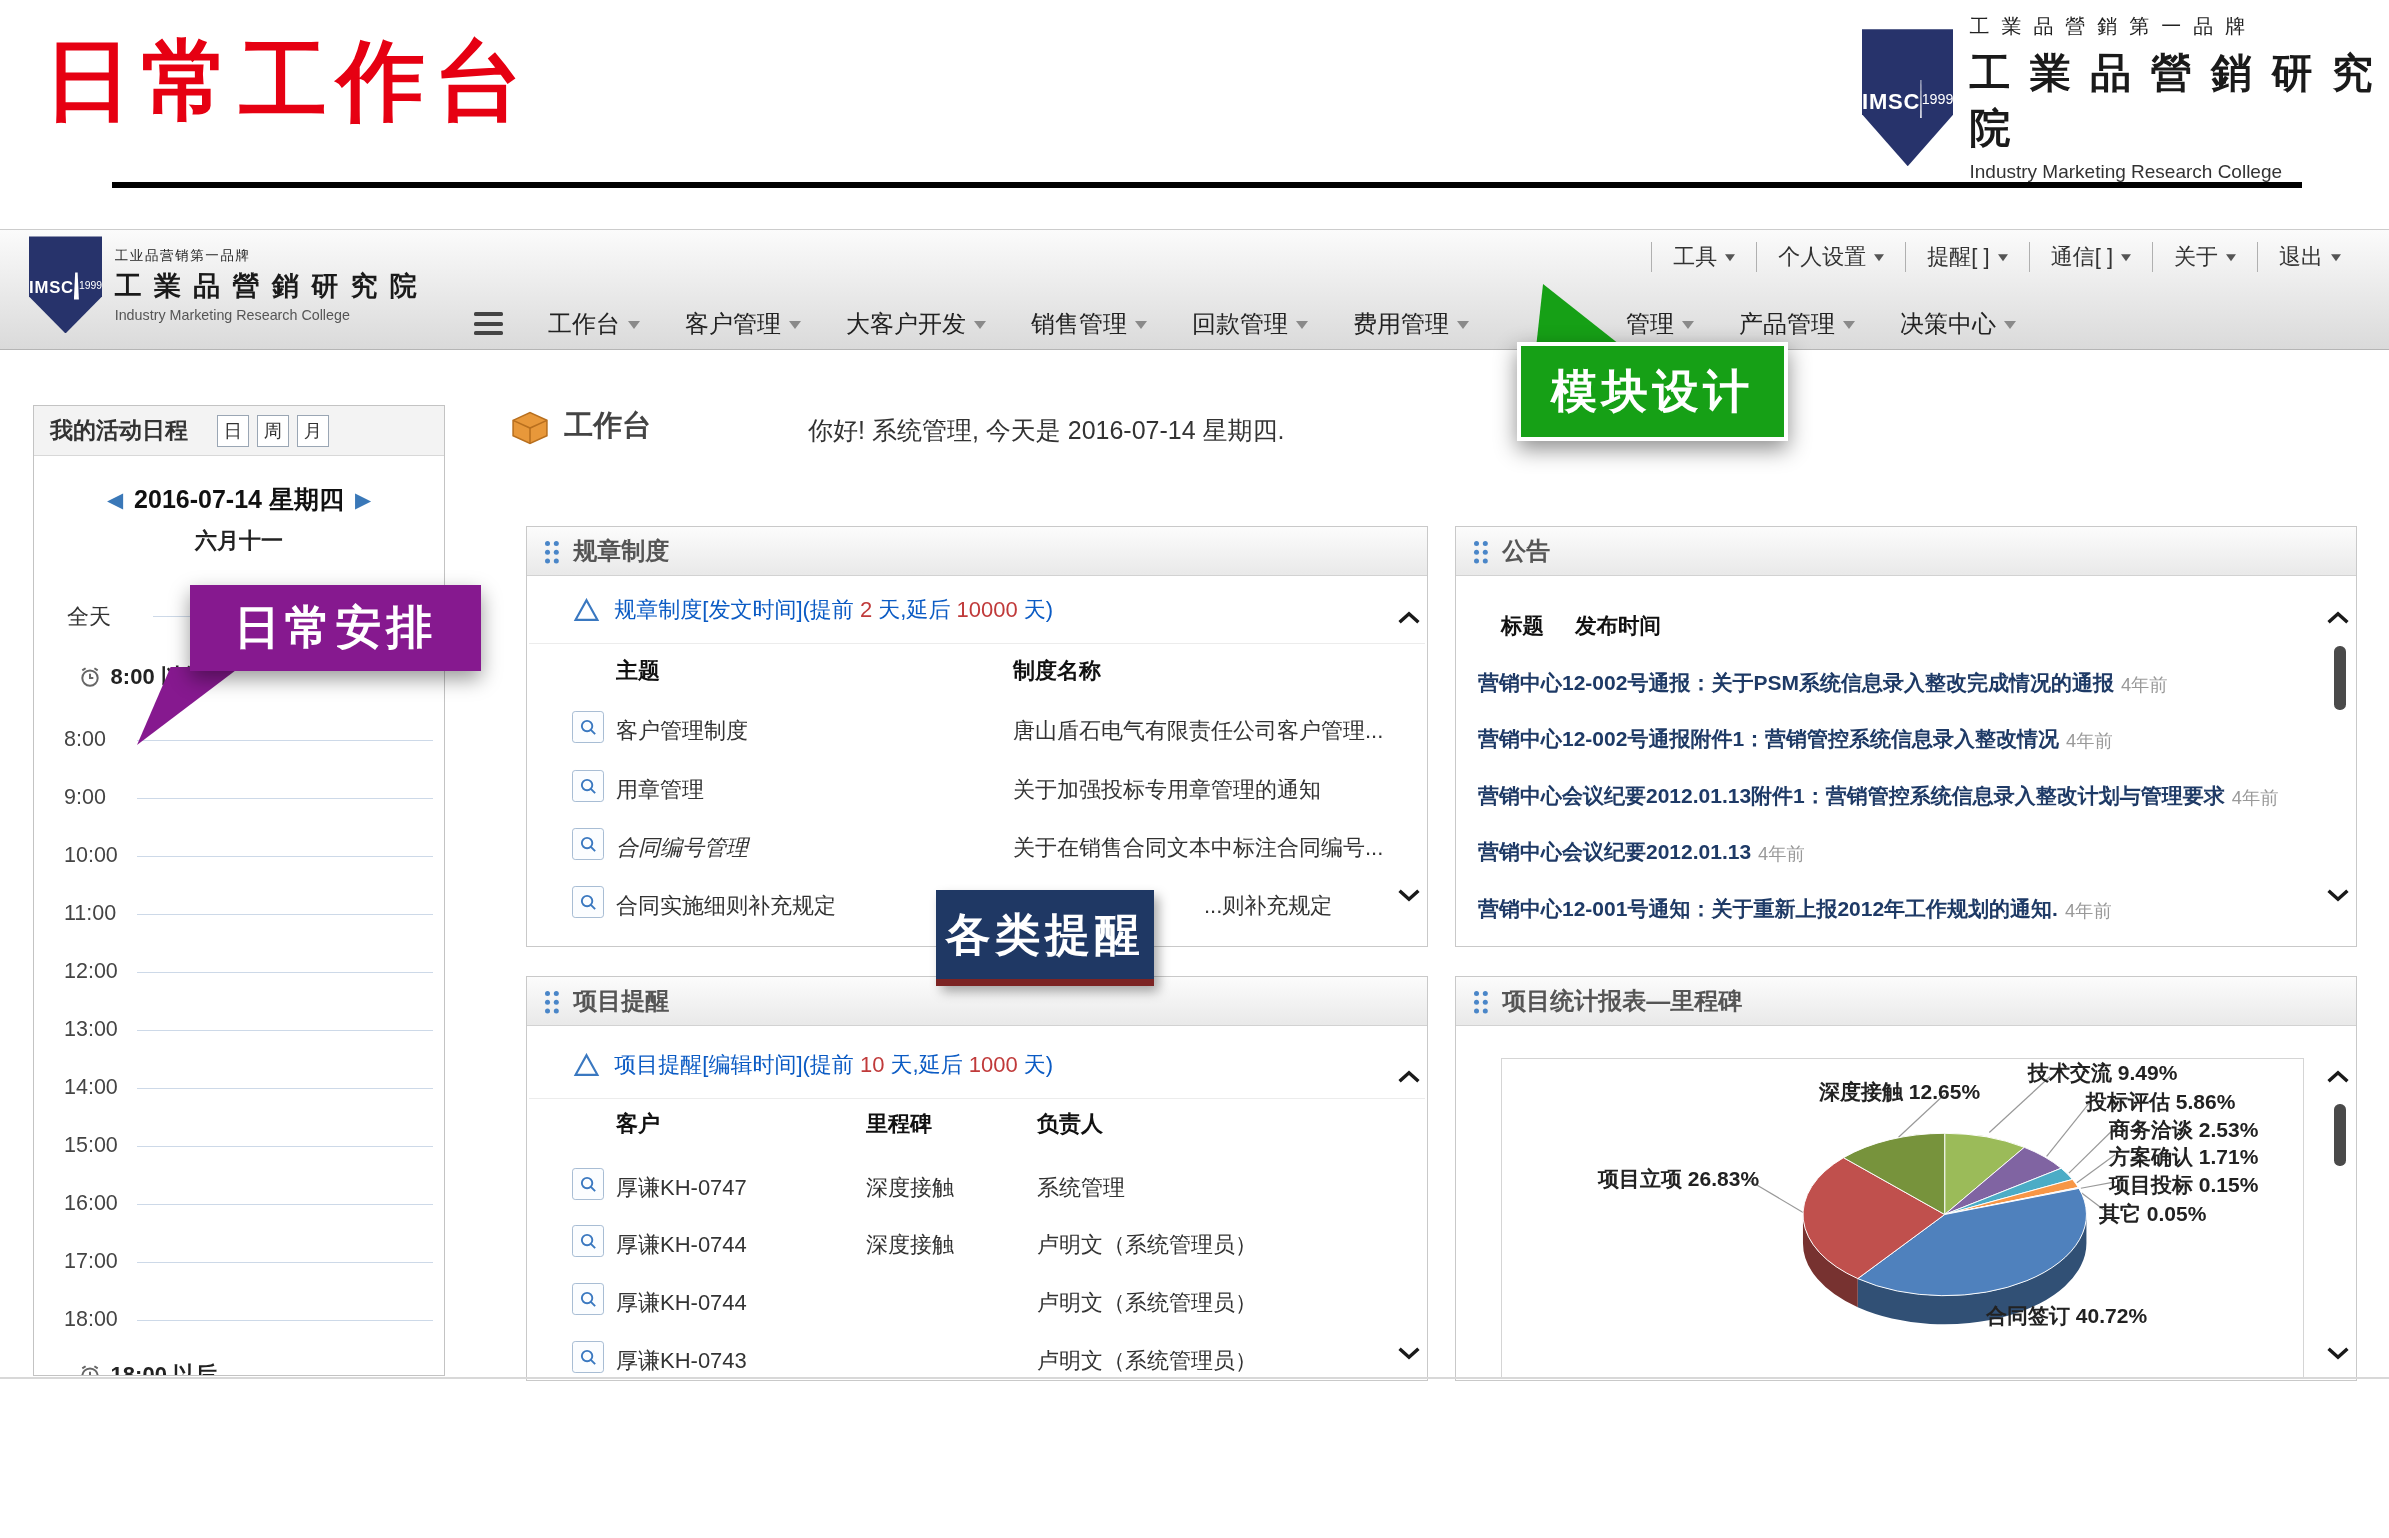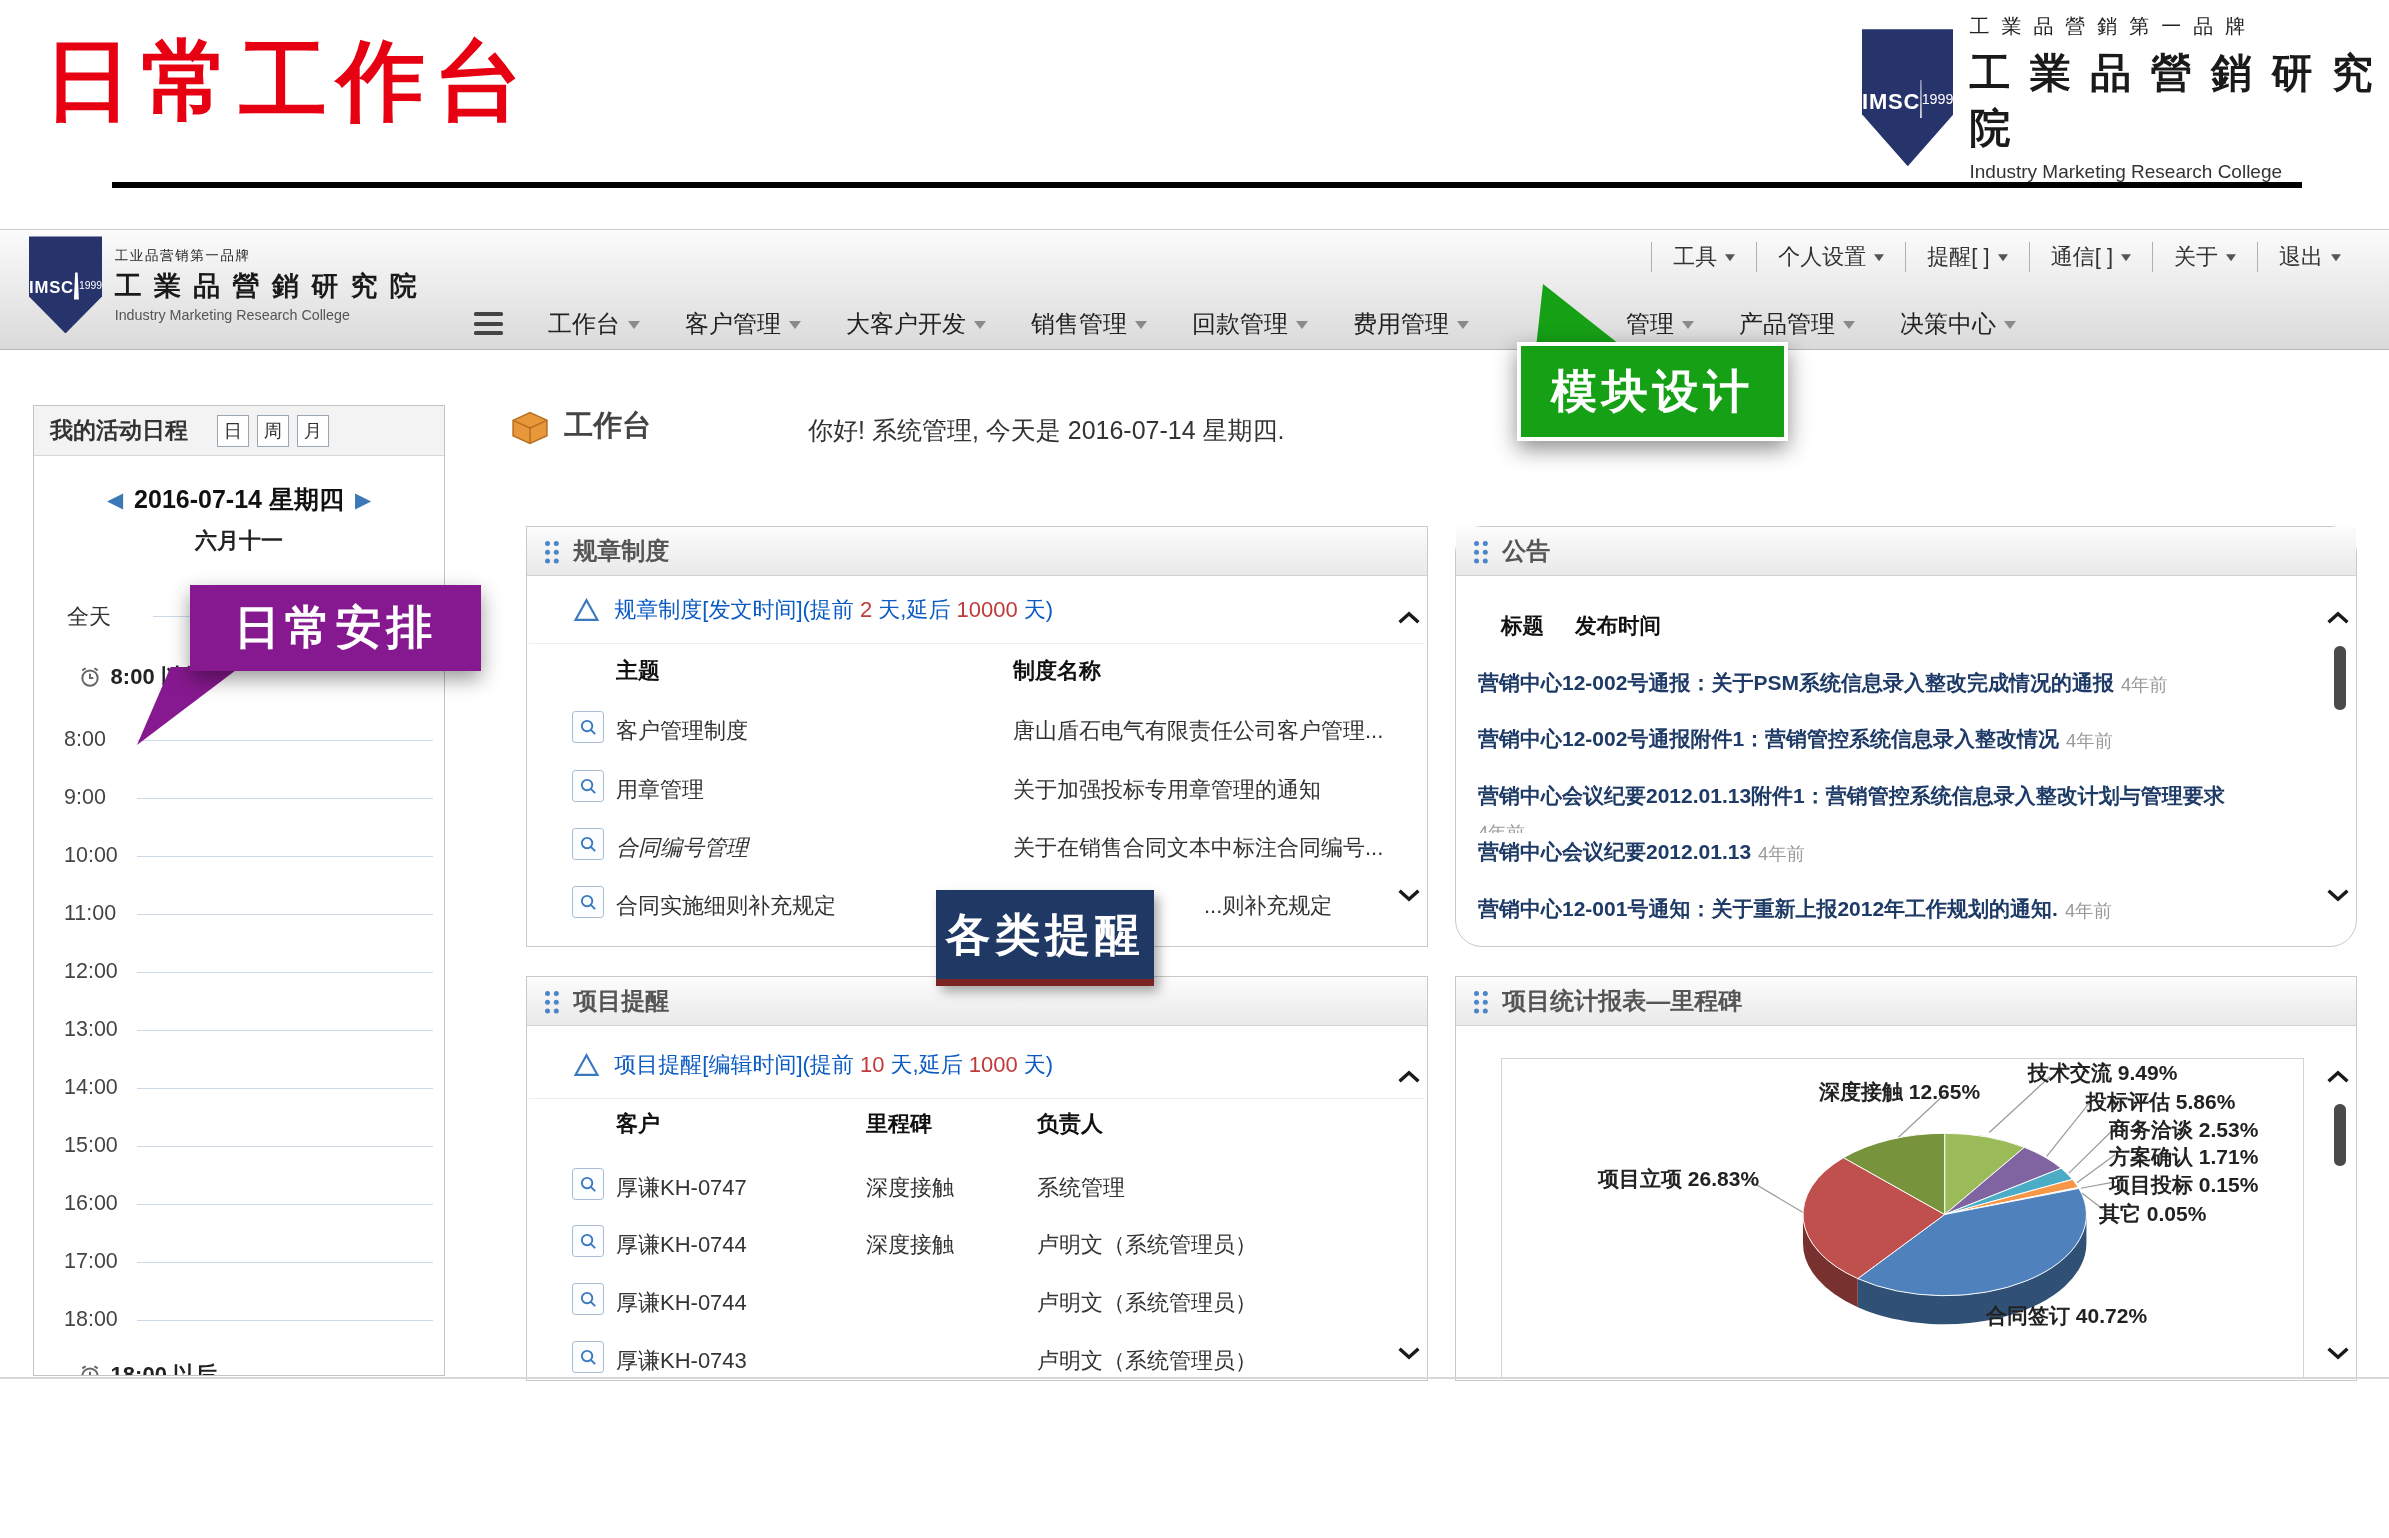--- a/index.html
+++ b/index.html
@@ -78,21 +78,21 @@
 
   
   .panel{position:absolute;background:#fff;border:1.6px solid #c9c9c9;}
   .panel-h{height:48px;background:linear-gradient(#fcfcfc,#e9e9e9);border-bottom:1.6px solid #d2d2d2;
            display:flex;align-items:center;padding-left:17.5px;gap:12.7px;}
   .grip-wrap{width:16px;height:24px;position:relative;}
   .grip{position:absolute;left:0;top:1.6px;width:5.6px;height:5.6px;border-radius:50%;background:#4a86c8;
         box-shadow:8.8px 0 0 #4a86c8,0 8.8px 0 #4a86c8,8.8px 8.8px 0 #4a86c8,0 17.5px 0 #4a86c8,8.8px 17.5px 0 #4a86c8;}
   .panel-title{font-size:24px;color:#555;font-weight:bold;}
   .p-rules{left:526px;top:526px;width:900px;height:419px;}
-  .p-ann{left:1455px;top:526px;width:900px;height:419px;border-radius:27px;}
+  .p-ann{left:1455px;top:526px;width:900px;height:419px;}
   .p-proj{left:526px;top:976px;width:900px;height:403px;}
   .p-stats{left:1455px;top:976px;width:900px;height:403px;}
 
   .rem{position:absolute;left:46px;display:flex;align-items:center;gap:14.3px;font-size:22px;color:#0b5bc4;cursor:pointer;}
   .rem .num{color:#c03a3a;}
   .divider{position:absolute;left:1.6px;right:1.6px;border-top:1.6px solid #ececec;}
   .colhead{position:absolute;font-size:22px;font-weight:bold;color:#111;white-space:nowrap;}
   .r-row{position:absolute;left:0;right:35px;height:56px;}
   .mag-box{position:absolute;left:45px;top:6.4px;width:30px;height:30px;border:1.6px solid #a8bdd4;border-radius:3.2px;
            background:#fbfdff;display:flex;align-items:center;justify-content:center;cursor:pointer;}
@@ -408,21 +408,21 @@
     <span class="a-colhead" style="left:119px;">发布时间</span>
 
     <div class="a-row" style="top:142px;">
       <span class="a-title">营销中心12-002号通报：关于PSM系统信息录入整改完成情况的通报</span>
       <span class="a-time">4年前</span>
     </div>
     <div class="a-row" style="top:198px;">
       <span class="a-title">营销中心12-002号通报附件1：营销管控系统信息录入整改情况</span>
       <span class="a-time">4年前</span>
     </div>
-    <div class="a-row" style="top:255px;flex-direction:column;">
+    <div class="a-row" style="top:255px;">
       <span class="a-title">营销中心会议纪要2012.01.13附件1：营销管控系统信息录入整改计划与管理要求</span>
       <span class="a-time">4年前</span>
     </div>
     <div class="a-row" style="top:311px;">
       <span class="a-title">营销中心会议纪要2012.01.13</span>
       <span class="a-time">4年前</span>
     </div>
     <div class="a-row" style="top:368px;">
       <span class="a-title">营销中心12-001号通知：关于重新上报2012年工作规划的通知.</span>
       <span class="a-time">4年前</span>

